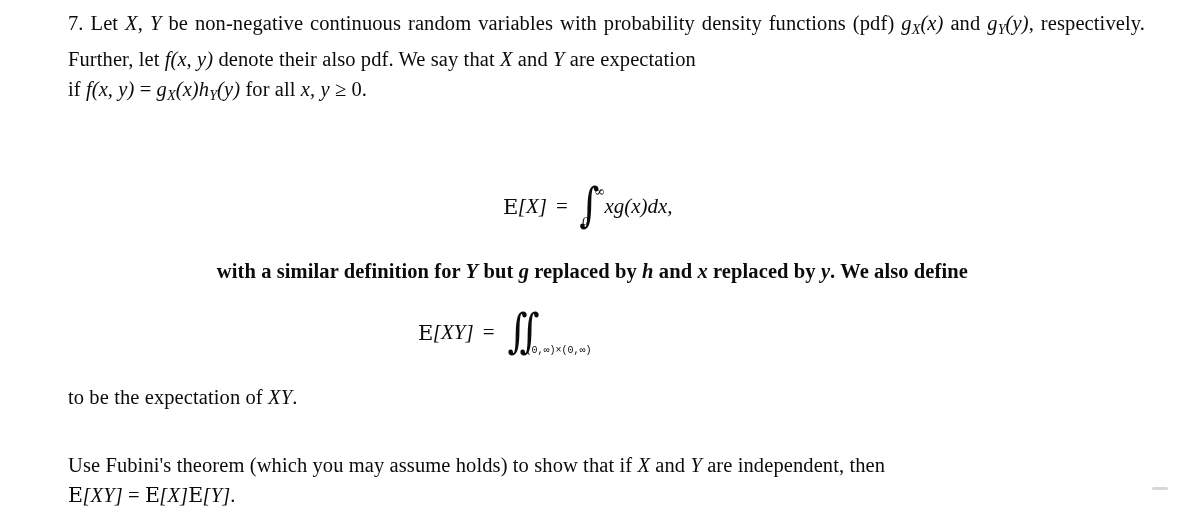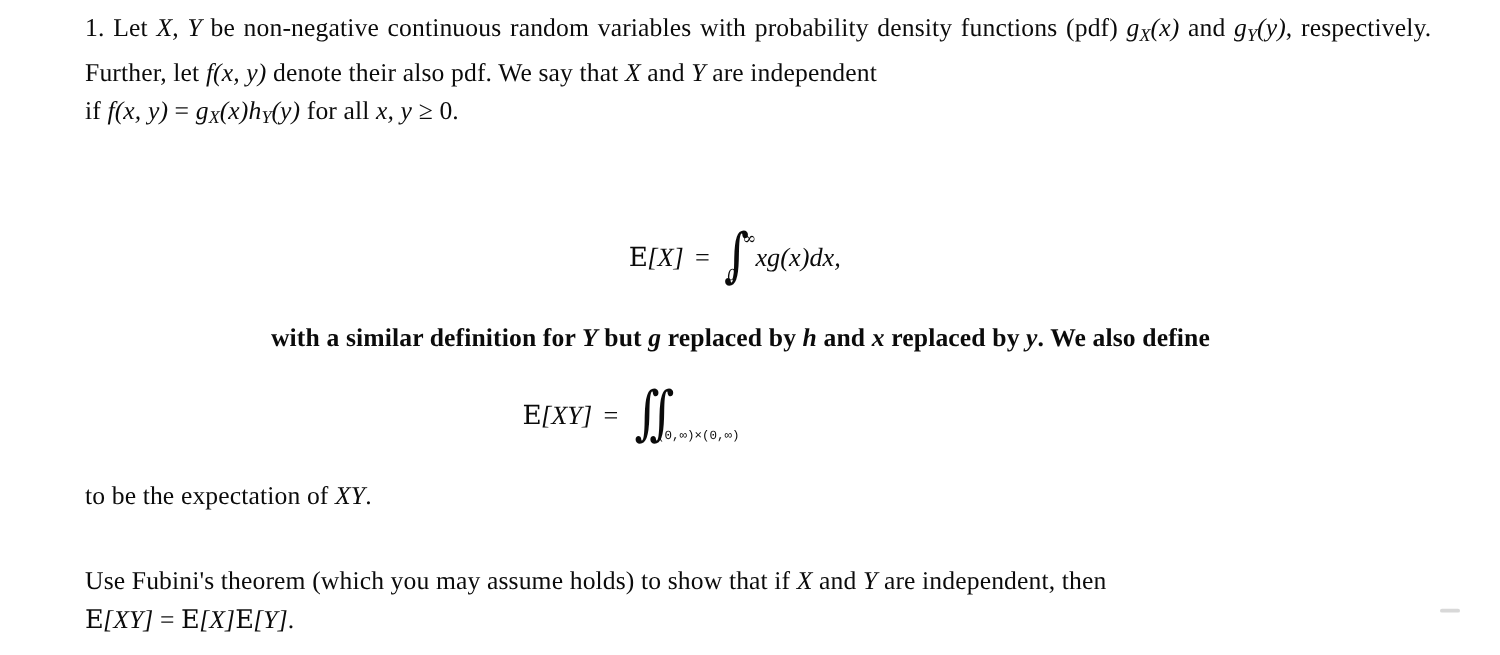--- a/index.html
+++ b/index.html
@@ -162,22 +162,22 @@
     background: #d8d8d8;
     border-radius: 2px;
   }
 </style>
 </head>
 <body>
 
 <div class="page">
 
   <div class="body-text" id="para-problem">
-    <span><span class="up">1. Let </span><span class="math">X</span><span class="up">, </span><span class="math">Y</span><span class="up"> be non-negative continuous random variables with probability density functions (pdf) </span><span class="math">g</span><span class="sub">X</span><span class="math">(x)</span></span>
-    <span><span class="up">and </span><span class="math">g</span><span class="sub">Y</span><span class="math">(y)</span><span class="up">, respectively. Further, let </span><span class="math">f(x, y)</span><span class="up"> denote their also pdf. We say that </span><span class="math">X</span><span class="up"> and </span><span class="math">Y</span><span class="up"> are independent</span></span>
+    <span><span class="up">7. Let </span><span class="math">X</span><span class="up">, </span><span class="math">Y</span><span class="up"> be non-negative continuous random variables with probability density functions (pdf) </span><span class="math">g</span><span class="sub">X</span><span class="math">(x)</span></span>
+    <span><span class="up">and </span><span class="math">g</span><span class="sub">Y</span><span class="math">(y)</span><span class="up">, respectively. Further, let </span><span class="math">f(x, y)</span><span class="up"> denote their also pdf. We say that </span><span class="math">X</span><span class="up"> and </span><span class="math">Y</span><span class="up"> are expectation</span></span>
     <div class="lastline"><span class="up">if </span><span class="math">f(x, y)</span><span class="up"> = </span><span class="math">g</span><span class="sub">X</span><span class="math">(x)</span><span class="math">h</span><span class="sub">Y</span><span class="math">(y)</span><span class="up"> for all </span><span class="math">x, y</span><span class="up"> ≥ 0.</span></div>
   </div>
 
 
   <div class="equation" id="eq-expectation-x">
     <span class="bb">E</span>
       <span class="eq-lhs">[X]</span>
     <span class="eq-eq">=</span>
     <span class="intwrap">
       <span class="intsign">∫</span>

